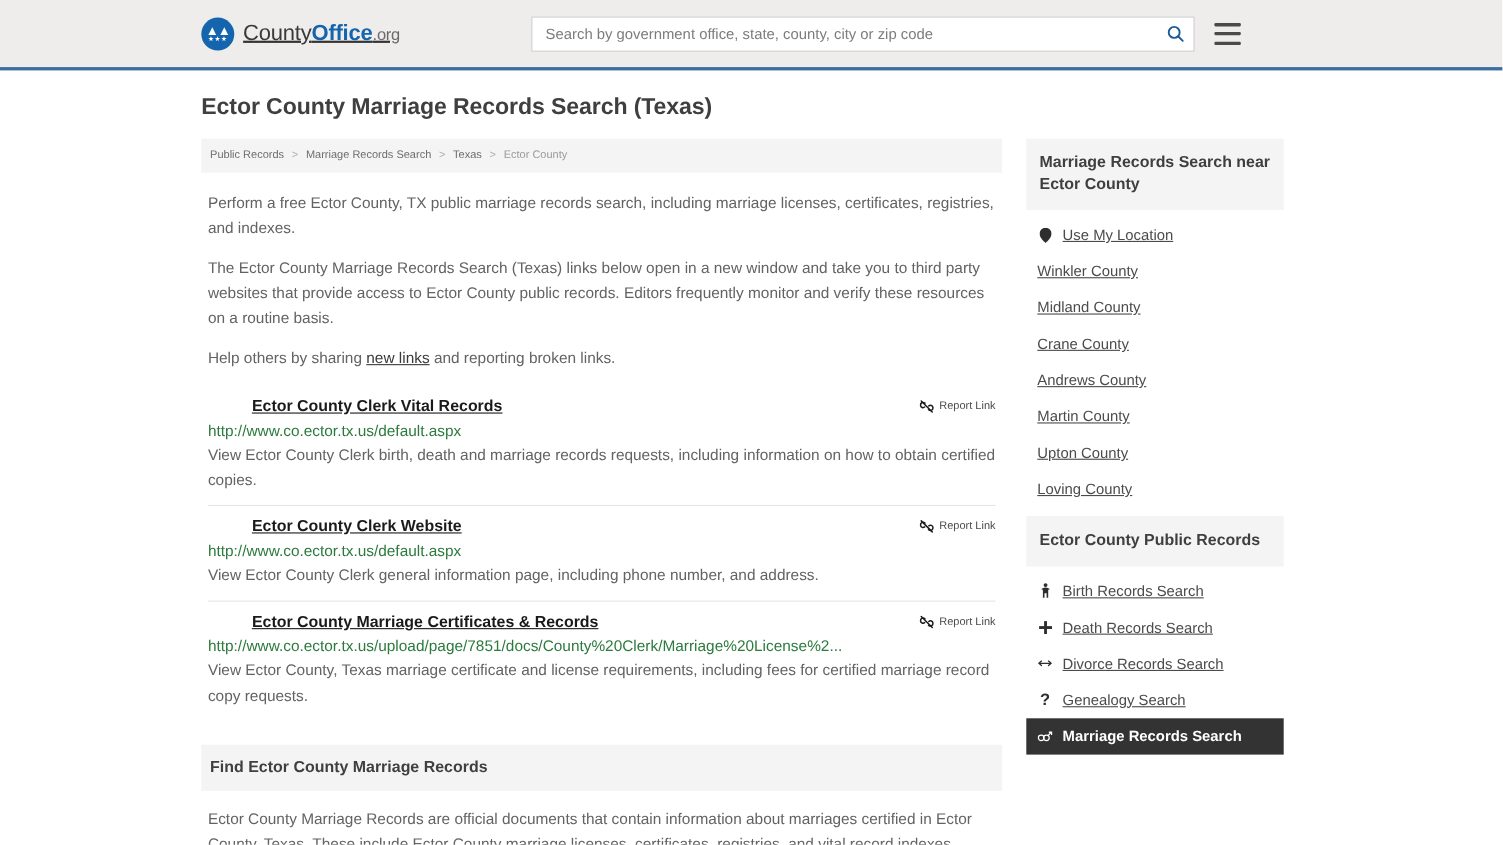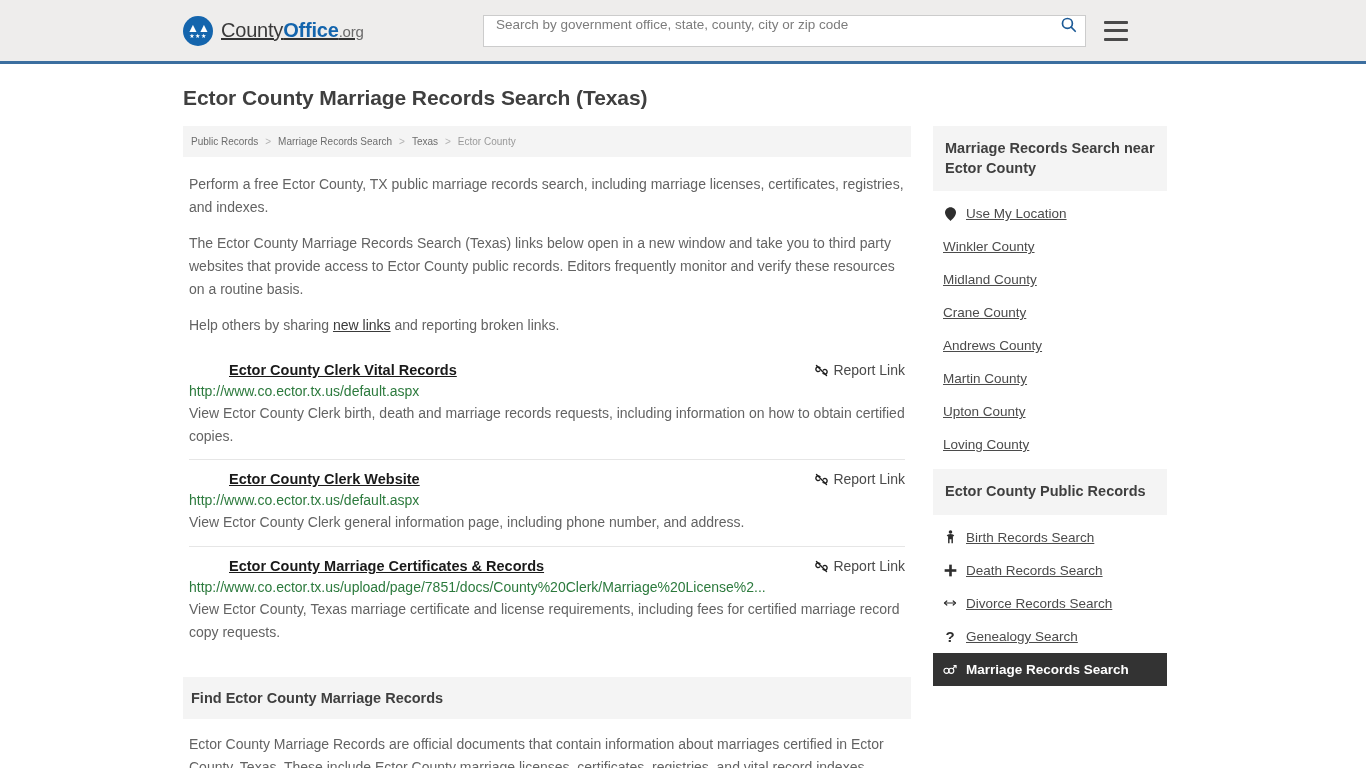--- a/index.html
+++ b/index.html
@@ -76,21 +76,21 @@
     width: 645px;
     display: flex;
     align-items: center;
   }
   .search-box {
     flex: 1;
     height: 32px;
     background: #ffffff;
     border: 1px solid #cccccc;
     display: flex;
-    align-items: flex-start;
+    align-items: center;
     padding: 0 8px 0 10px;
   }
   .search-box input {
     flex: 1;
     border: none;
     outline: none;
     font-family: "Liberation Sans", sans-serif;
     font-size: 13.5px;
     color: #444444;
     background: transparent;
@@ -185,21 +185,21 @@
     font-weight: bold;
     color: #1a1a1a;
     text-decoration: underline;
     cursor: pointer;
     margin-left: 40px;
   }
   .report-link {
     display: flex;
     align-items: center;
     gap: 4px;
-    font-size: 14px;
+    font-size: 10px;
     color: #4a4a4a;
     white-space: nowrap;
     cursor: pointer;
     flex: none;
     margin-left: 16px;
   }
   .unlink-icon {
     width: 15px; height: 15px;
     display: flex; align-items: center; justify-content: center;
     color: #1d1d1d;

